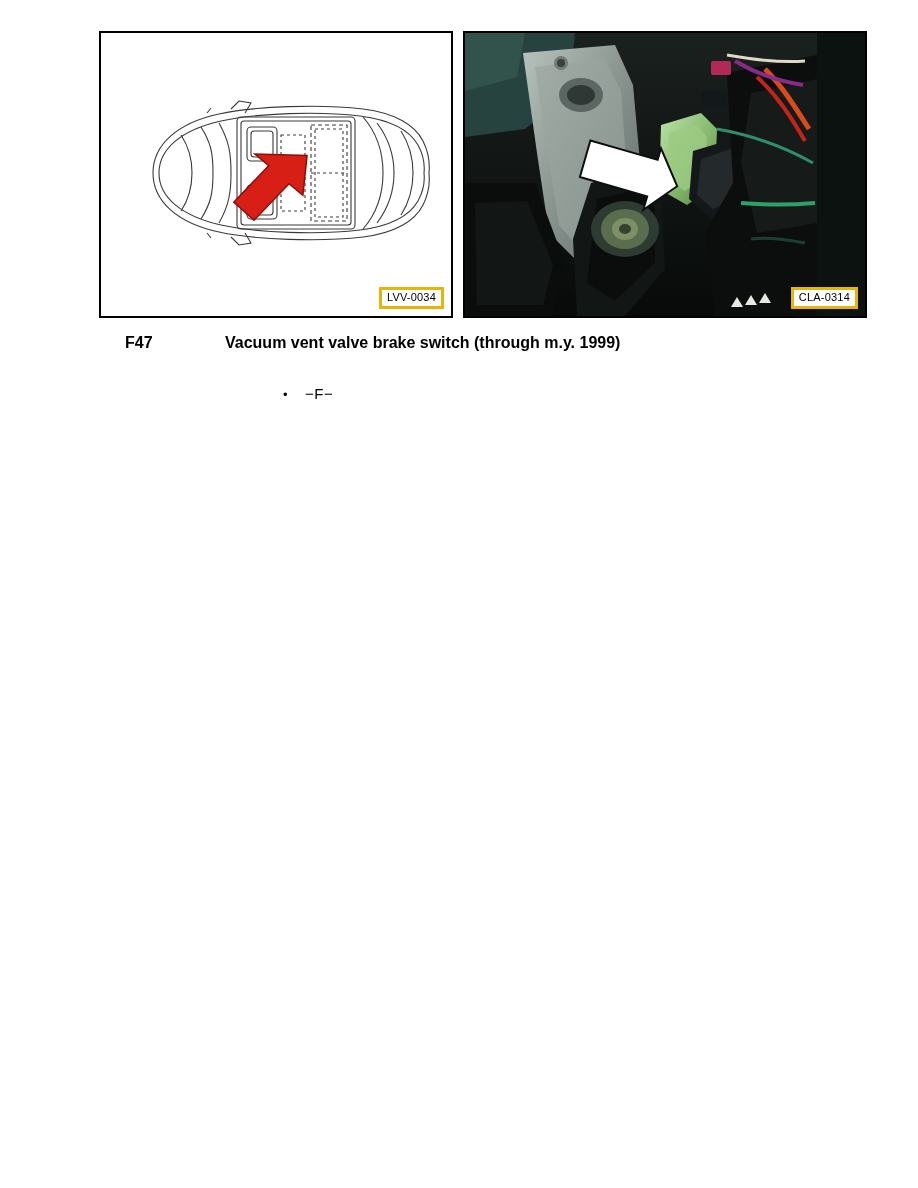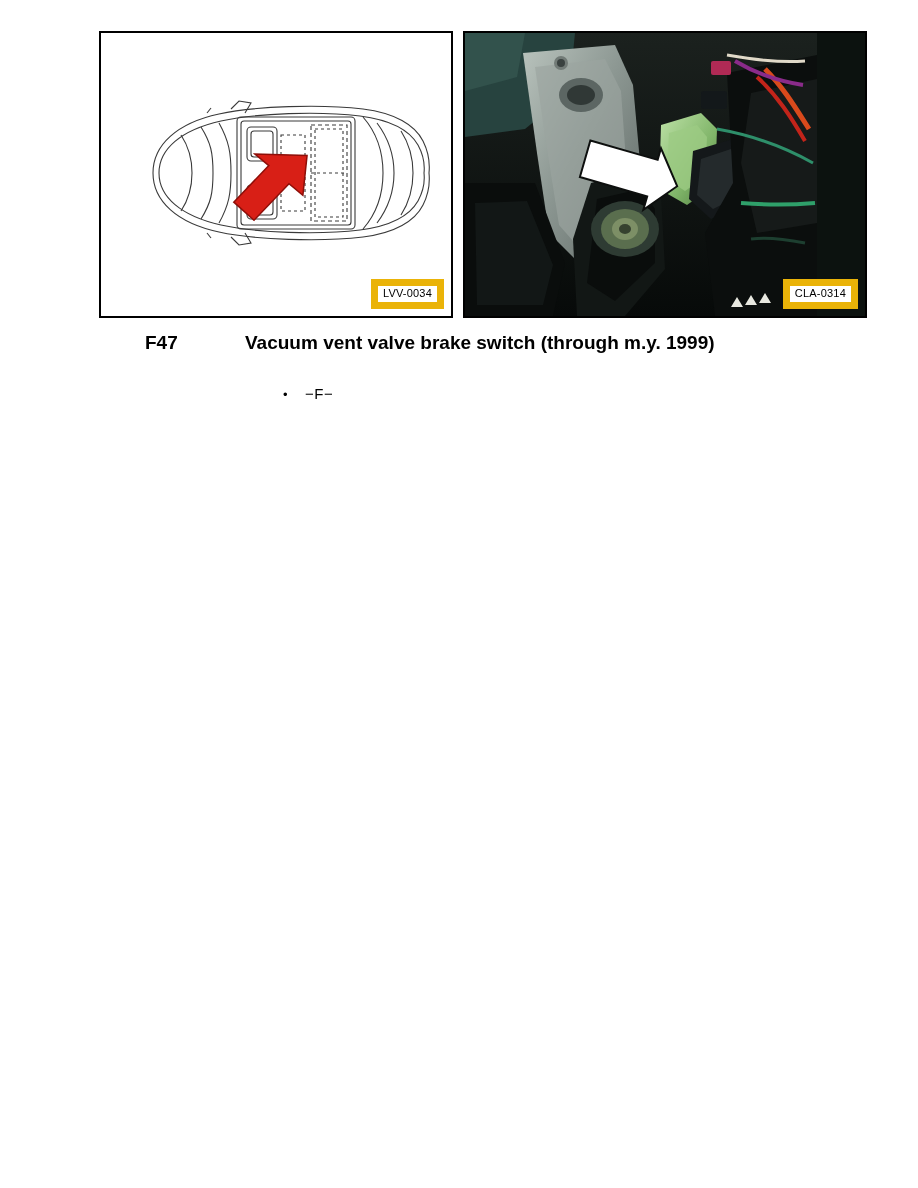--- a/index.html
+++ b/index.html
@@ -51,21 +51,21 @@
     left: 364px;
     width: 404px;
     background: #0c120f;
   }
 
   
   .code-box {
     position: absolute;
     right: 7px;
     bottom: 7px;
-    border: 7px solid #eab308;
+    border: 3px solid #eab308;
     background: #ffffff;
     color: #000;
     font-size: 11px;
     line-height: 13px;
     padding: 1px 5px 2px 5px;
     letter-spacing: 0.2px;
     font-family: "Liberation Sans", sans-serif;
     white-space: nowrap;
     text-align: center;
   }
@@ -90,25 +90,25 @@
 
   
   .photo-canvas {
     position: absolute;
     inset: 0;
   }
 
   
   .caption {
     position: absolute;
-    left: 112px;
+    left: 92px;
     top: 330px;
     width: 760px;
     height: 26px;
-    font-size: 19px;
+    font-size: 16px;
     font-weight: bold;
     line-height: 26px;
     white-space: nowrap;
   }
   .caption .ref {
     display: inline-block;
     width: 100px;
     margin-left: 33px;
   }
   .caption .title {

